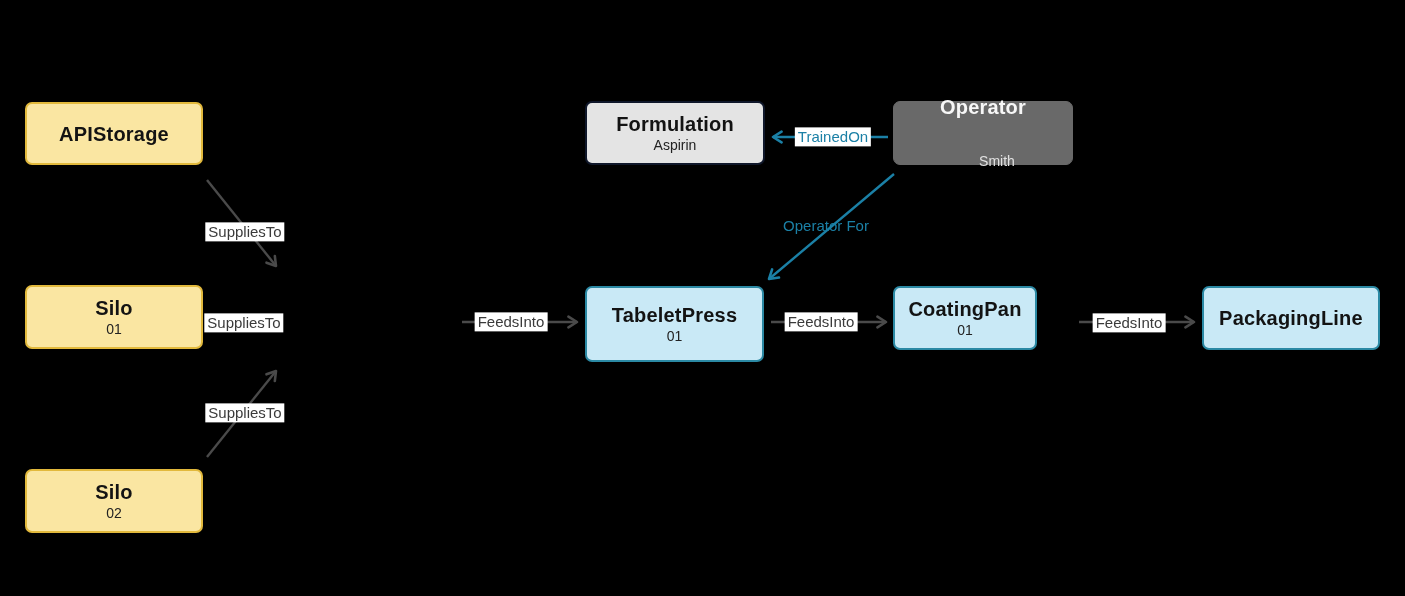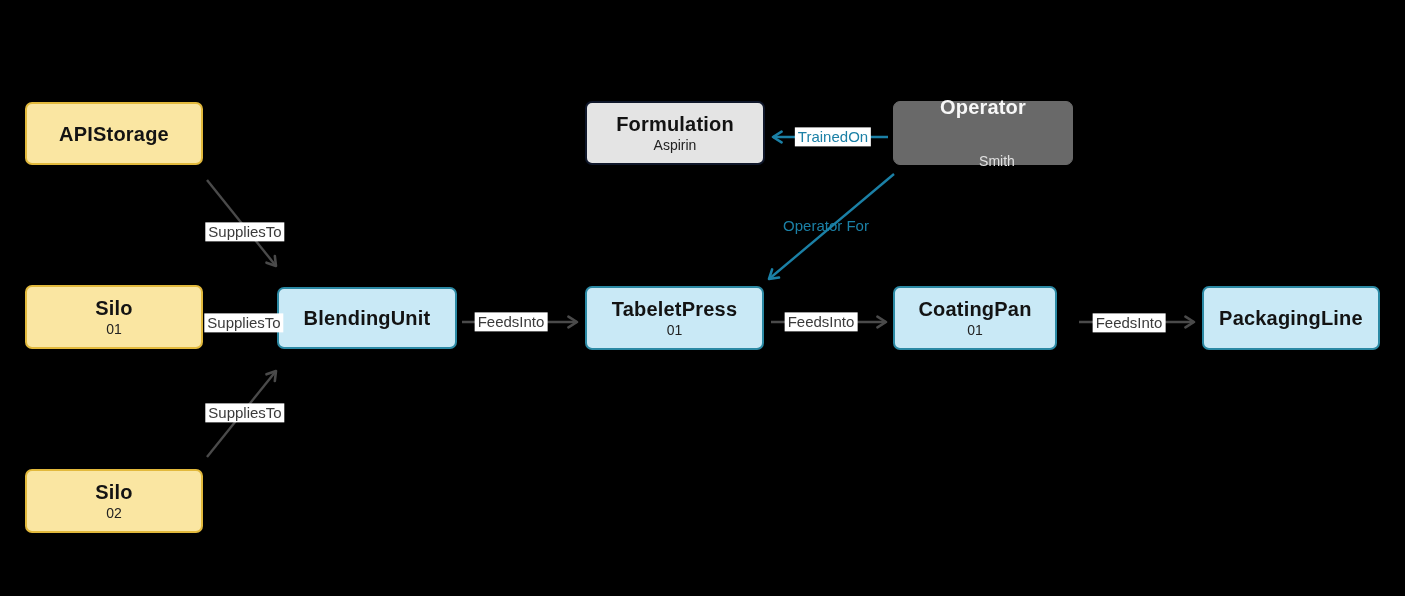--- a/index.html
+++ b/index.html
@@ -89,30 +89,27 @@
   <div class="node material" style="left:25px;top:285px;width:178px;height:64px">
     <div class="node-title">Silo</div>
     <div class="node-sub">01</div>
   </div>
 
   <div class="node material" style="left:25px;top:469px;width:178px;height:64px">
     <div class="node-title">Silo</div>
     <div class="node-sub">02</div>
   </div>
 
-  <div class="node equipment" style="left:277px;top:287px;width:180px;height:62px">
-    <div class="node-title">BlendingUnit</div>
-  </div>
 
-  <div class="node equipment" style="left:585px;top:286px;width:179px;height:64px">
+  <div class="node equipment" style="left:585px;top:286px;width:179px;height:76px">
     <div class="node-title">TabeletPress</div>
     <div class="node-sub">01</div>
   </div>
 
-  <div class="node equipment" style="left:893px;top:286px;width:164px;height:64px">
+  <div class="node equipment" style="left:893px;top:286px;width:144px;height:64px">
     <div class="node-title">CoatingPan</div>
     <div class="node-sub">01</div>
   </div>
 
   <div class="node equipment" style="left:1202px;top:286px;width:178px;height:64px">
     <div class="node-title">PackagingLine</div>
   </div>
 
   <div class="node formulation" style="left:585px;top:101px;width:180px;height:64px">
     <div class="node-title">Formulation</div>

